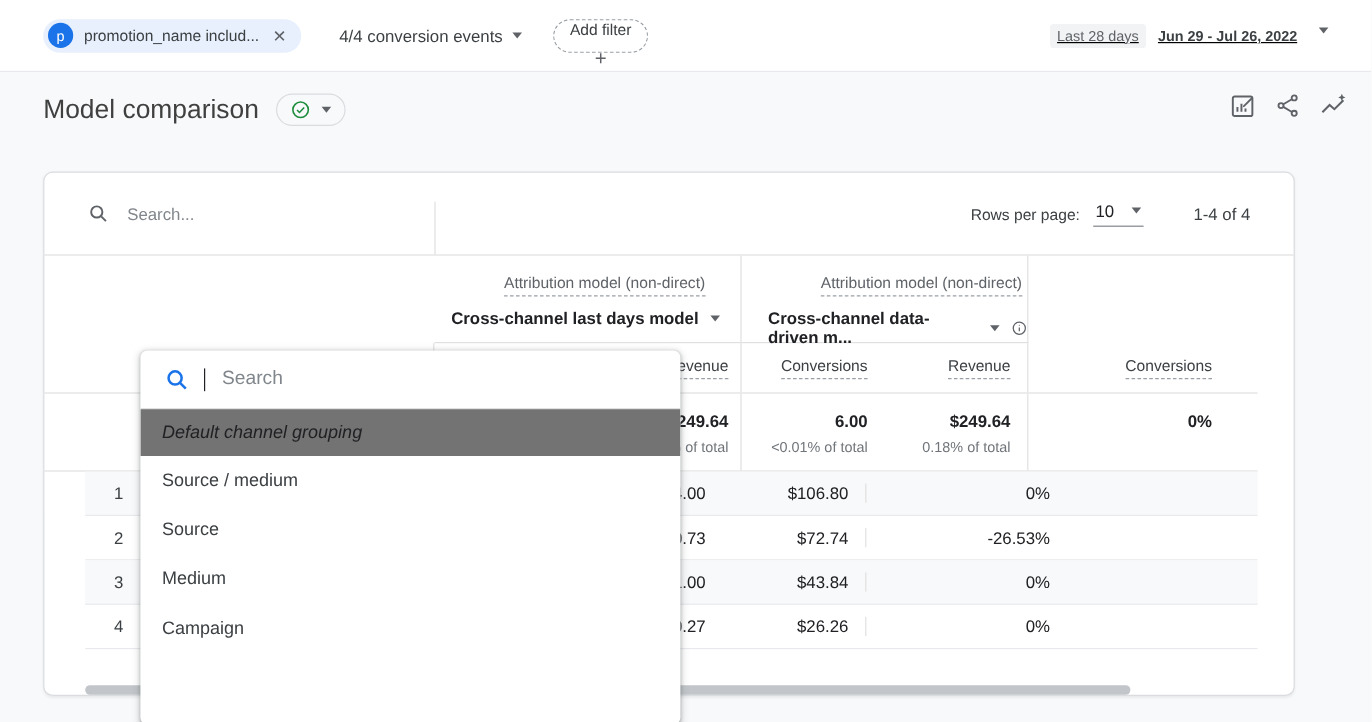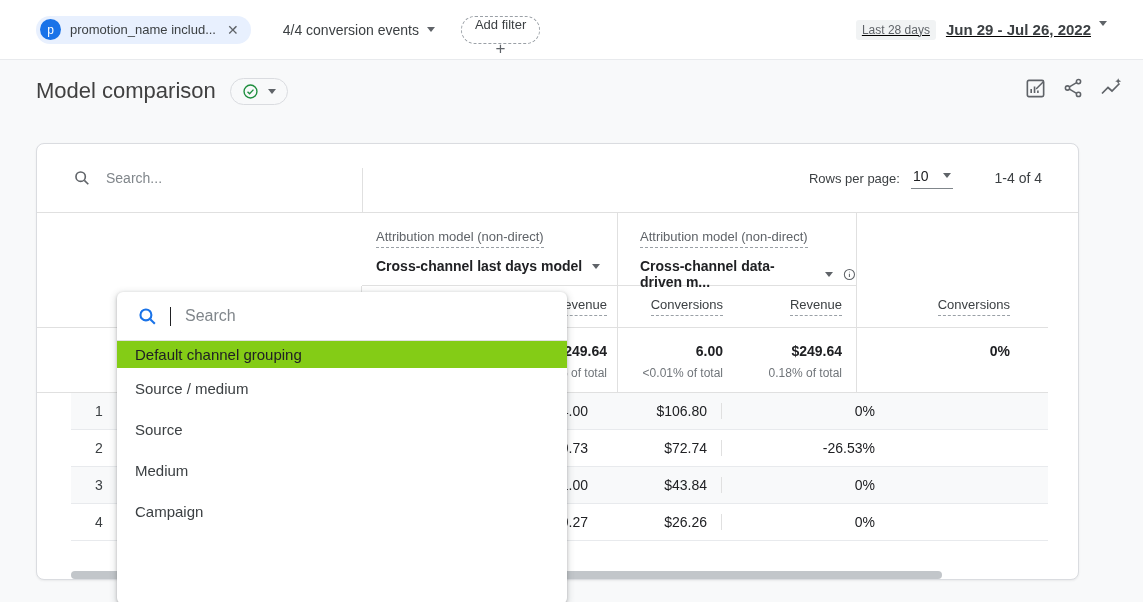--- a/index.html
+++ b/index.html
@@ -18,21 +18,21 @@
   .chip-close { font-size:14px; color:#5f6368; margin-left:2px; cursor:pointer; }
   .conv-events { margin-left:32px; font-size:14px; color:#3c4043; display:flex; align-items:center; gap:8px; cursor:pointer; }
   .caret { width:0; height:0; border-left:4.5px solid transparent; border-right:4.5px solid transparent;
            border-top:5px solid #5f6368; flex:0 0 auto; }
   .add-filter { margin-left:26px; height:28px; border:1px dashed #9aa0a6; border-radius:15px;
                 display:flex; align-items:center; padding:0 13px; gap:8px; font-size:13px; color:#3c4043;
                 background:#fff; cursor:pointer;flex-direction:column; }
   .plus { font-size:17px; color:#5f6368; line-height:1; }
   .top-right { margin-left:auto; display:flex; align-items:center; gap:10px;text-decoration:underline; }
   .date-preset { background:#f1f3f4; color:#5f6368; font-size:12px; padding:3px 6px; border-radius:3px; }
-  .date-range { font-size:15px; font-weight:bold; color:#3c4043; display:flex; align-items:flex-start; gap:8px; cursor:pointer; }
+  .date-range { font-size:12px; font-weight:bold; color:#3c4043; display:flex; align-items:flex-start; gap:18px; cursor:pointer; }
 
   
   .titlebar { position:absolute; top:60px; left:36px; height:62px; display:flex; align-items:center; }
   .page-title { font-size:22px; color:#404040; }
   .status-pill { margin-left:14px; height:27px; border:1px solid #dadce0; border-radius:14px;
                  display:flex; align-items:center; padding:0 11px; gap:9px; cursor:pointer; background:transparent; }
   .action-icons { position:absolute; top:76px; right:20px; display:flex; align-items:center; gap:15px; }
   .action-icons svg { cursor:pointer; display:block; }
 
   
@@ -47,21 +47,21 @@
   .toolbar-right { position:absolute; right:36px; top:0; height:100%; display:flex; align-items:center; font-size:13px; color:#3c4043; }
   .rpp-select { display:flex; align-items:center; gap:14px; border-bottom:1px solid #80868b;
                 padding:0 2px 4px 2px; margin-left:11px; font-size:14px; color:#202124; cursor:pointer; }
   .range-label { margin-left:42px; font-size:14px; color:#3c4043; }
 
   
   .model-cell { position:absolute; top:69px; height:73px; border-right:1px solid #e0e0e0;
                 border-bottom:1px solid #e0e0e0; padding:14px 0 0 14px; }
   .model-cell.m1 { left:325px; width:256px; }
   .model-cell.m2 { left:581px; width:239px; padding-left:22px; }
-  .dashed-u { border-bottom:1px dashed #9aa0a6; padding-bottom:3px; display:inline-block; }
+  .dashed-u { border-bottom:1px dashed #9aa0a6; padding-bottom:3px; display:inline-block;margin-left:44px; }
   .model-label { font-size:13px; color:#5f6368; }
   .model-value { margin-top:10px; display:flex; align-items:center; gap:10px; font-size:14px; font-weight:bold; color:#202124; cursor:pointer; }
 
   
   .colhead-row { position:absolute; top:142px; left:0; width:1011px; height:42px; border-bottom:1px solid #e0e0e0; display:flex; }
   .totals-row  { position:absolute; top:184px; left:0; width:1011px; height:65px; border-bottom:1px solid #e0e0e0; display:flex; }
   .c-sp  { width:325px; border-right:1px solid #e0e0e0; }
   .c-c1  { width:135px; }
   .c-r1  { width:121px; border-right:1px solid #e0e0e0; padding-right:10px; }
   .c-c2  { width:121px; padding-right:16px; }
@@ -87,21 +87,21 @@
   
   .dropdown { position:absolute; left:117px; top:292px; width:450px; height:312px; background:#fff;
               border-radius:6px; z-index:10; overflow:hidden;
               box-shadow:0 2px 6px 2px rgba(60,64,67,.15), 0 1px 3px rgba(60,64,67,.3); }
   .dd-search { height:49px; display:flex; align-items:center; padding:0 20px; border-bottom:1px solid #e0e0e0; gap:12px; }
   .dd-search svg { color:#1a73e8; }
   .text-cursor { width:1px; height:19px; background:#202124; }
   .dd-search input { border:none; outline:none; font-size:16px; color:#202124; flex:1; background:transparent; padding-left:2px; }
   .dd-search input::placeholder { color:#80868b; }
   .dd-item { height:41px; display:flex; align-items:center; padding-left:18px; font-size:15px; color:#3c4043; cursor:pointer; }
-  .dd-item.selected { background:#84cc16; height:27px; color:#202124; }
+  .dd-item.selected { background:#737373; height:39px; color:#202124;font-style:italic; }
 </style>
 </head>
 <body>
 
 <div class="screen">
 
   <div class="topbar">
     <div class="chip">
       <span class="chip-p">p</span>
       <span class="chip-label">promotion_name includ...</span>

